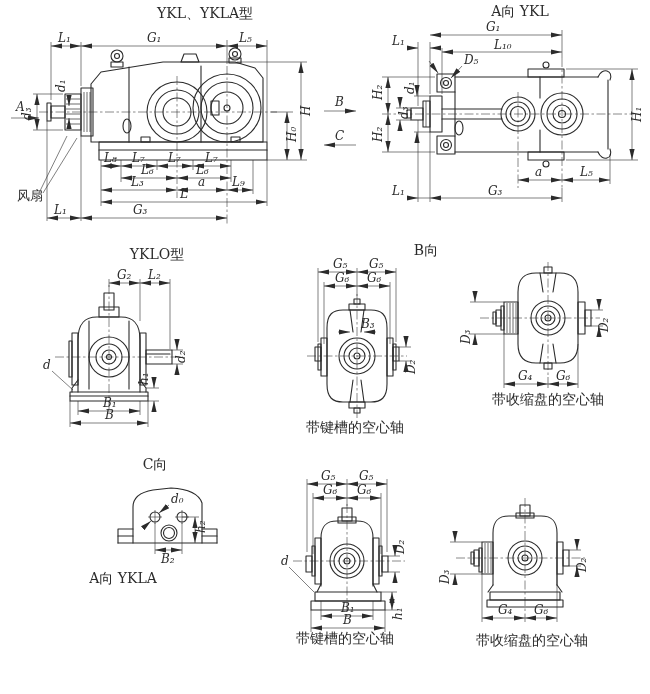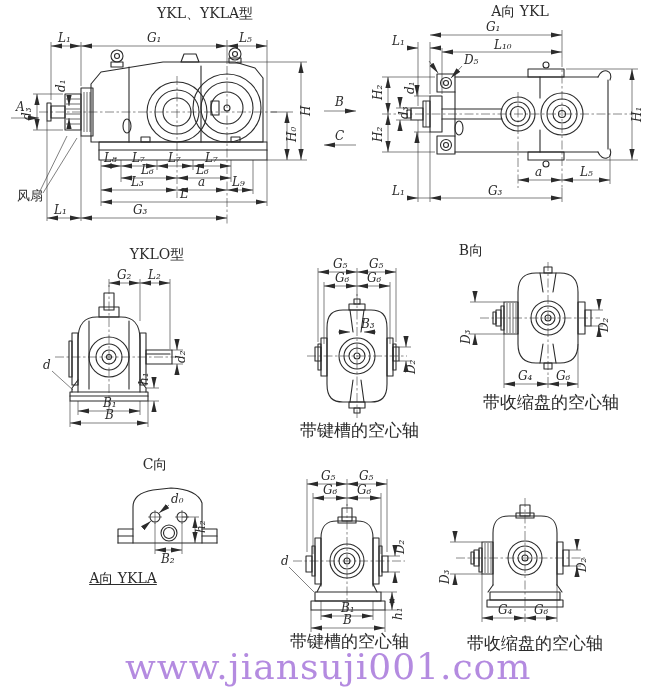--- a/index.html
+++ b/index.html
@@ -1,41 +1,41 @@
 <!DOCTYPE html>
 <html><head>
 <meta charset="utf-8">
 <style>
   html,body{margin:0;padding:0;background:#ffffff;}
   #stage{position:relative;width:650px;height:694px;background:#ffffff;overflow:hidden;
          font-family:"DejaVu Serif",serif;color:#2b2b2b;}
   #stage svg{position:absolute;overflow:visible;pointer-events:none;}
   .t{position:absolute;font-family:"DejaVu Serif",serif;color:#2b2b2b;text-align:center;white-space:nowrap;}
   .title{font-size:14px;}
-  .cap{font-size:17px;}
+  .cap{font-size:14px;}
   .ln{fill:none;stroke:#2b2b2b;stroke-width:1.1;stroke-linejoin:round;stroke-linecap:round;}
   .tn{fill:none;stroke:#2b2b2b;stroke-width:0.6;}
   .ht{fill:none;stroke:#2b2b2b;stroke-width:0.7;}
   .cl{fill:none;stroke:#2b2b2b;stroke-width:0.55;stroke-dasharray:9 2.5 2.5 2.5;}
   text.d{font:italic 12px "DejaVu Serif",serif;fill:#2b2b2b;}
   text.cn{font:13px "DejaVu Serif",serif;fill:#2b2b2b;}
   #watermark{position:absolute;left:125px;top:646px;width:400px;text-align:center;
              font:36px "DejaVu Serif",serif;color:#b48be0;letter-spacing:1px;}
 </style>
 </head>
 <body>
 
 <div id="stage">
 
   <div class="t title" style="left:465px;top:3px;width:110px;">A向 YKL</div>
   <div class="t title" style="left:130px;top:5px;width:150px;">YKL、YKLA型</div>
   <div class="t title" style="left:112px;top:246px;width:90px;">YKLO型</div>
-  <div class="t title" style="left:446px;top:242px;width:50px;">B向</div>
+  <div class="t title" style="left:401px;top:242px;width:50px;">B向</div>
   <div class="t title" style="left:130px;top:456px;width:50px;">C向</div>
-  <div class="t title" style="left:68px;top:570px;width:110px;text-decoration:underline;">A向 YKLA</div>
+  <div class="t title" style="left:68px;top:570px;width:110px;">A向 YKLA</div>
   <div class="t cap" style="left:300px;top:419px;width:110px;">带键槽的空心轴</div>
   <div class="t cap" style="left:483px;top:391px;width:130px;">带收缩盘的空心轴</div>
   <div class="t cap" style="left:290px;top:630px;width:110px;">带键槽的空心轴</div>
   <div class="t cap" style="left:467px;top:632px;width:130px;">带收缩盘的空心轴</div>
 
   <svg style="left:5px;top:0;" width="315" height="240">
     <defs>
         <marker id="ar1" markerUnits="userSpaceOnUse" markerWidth="12" markerHeight="8" refX="11" refY="4" orient="auto-start-reverse">
           <path d="M0,1.4 L11,4 L0,6.6 Z" fill="#2b2b2b"></path>
         </marker>
@@ -590,15 +590,14 @@
       <line class="tn" x1="42" y1="86" x2="42" y2="134"></line>
         <line class="tn" x1="85" y1="126" x2="85" y2="134"></line>
         <line class="tn" x1="117" y1="86" x2="117" y2="134"></line>
       <line class="tn" x1="42" y1="130" x2="85" y2="130" marker-start="url(#ar8)" marker-end="url(#ar8)"></line>
       <text class="d" x="58" y="126">G₄</text>
       <line class="tn" x1="85" y1="130" x2="117" y2="130" marker-start="url(#ar8)" marker-end="url(#ar8)"></line>
       <text class="d" x="94" y="126">G₆</text>
     </g>
   </svg>
 
-  <div id="watermark">www.jiansuji001.com</div>
 
 </div>
 
 </body></html>

